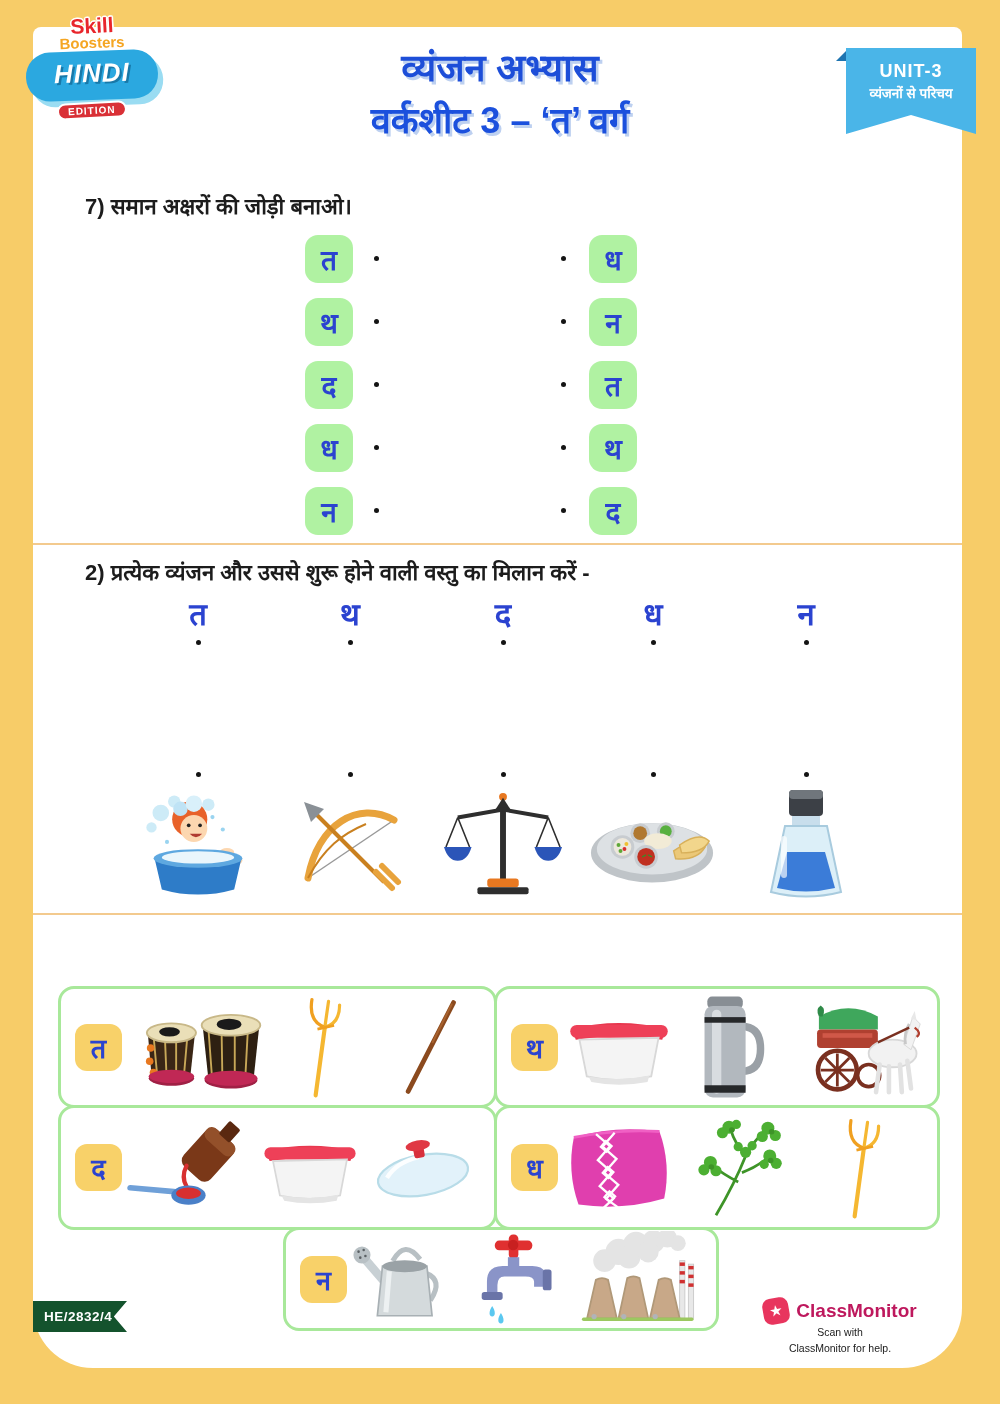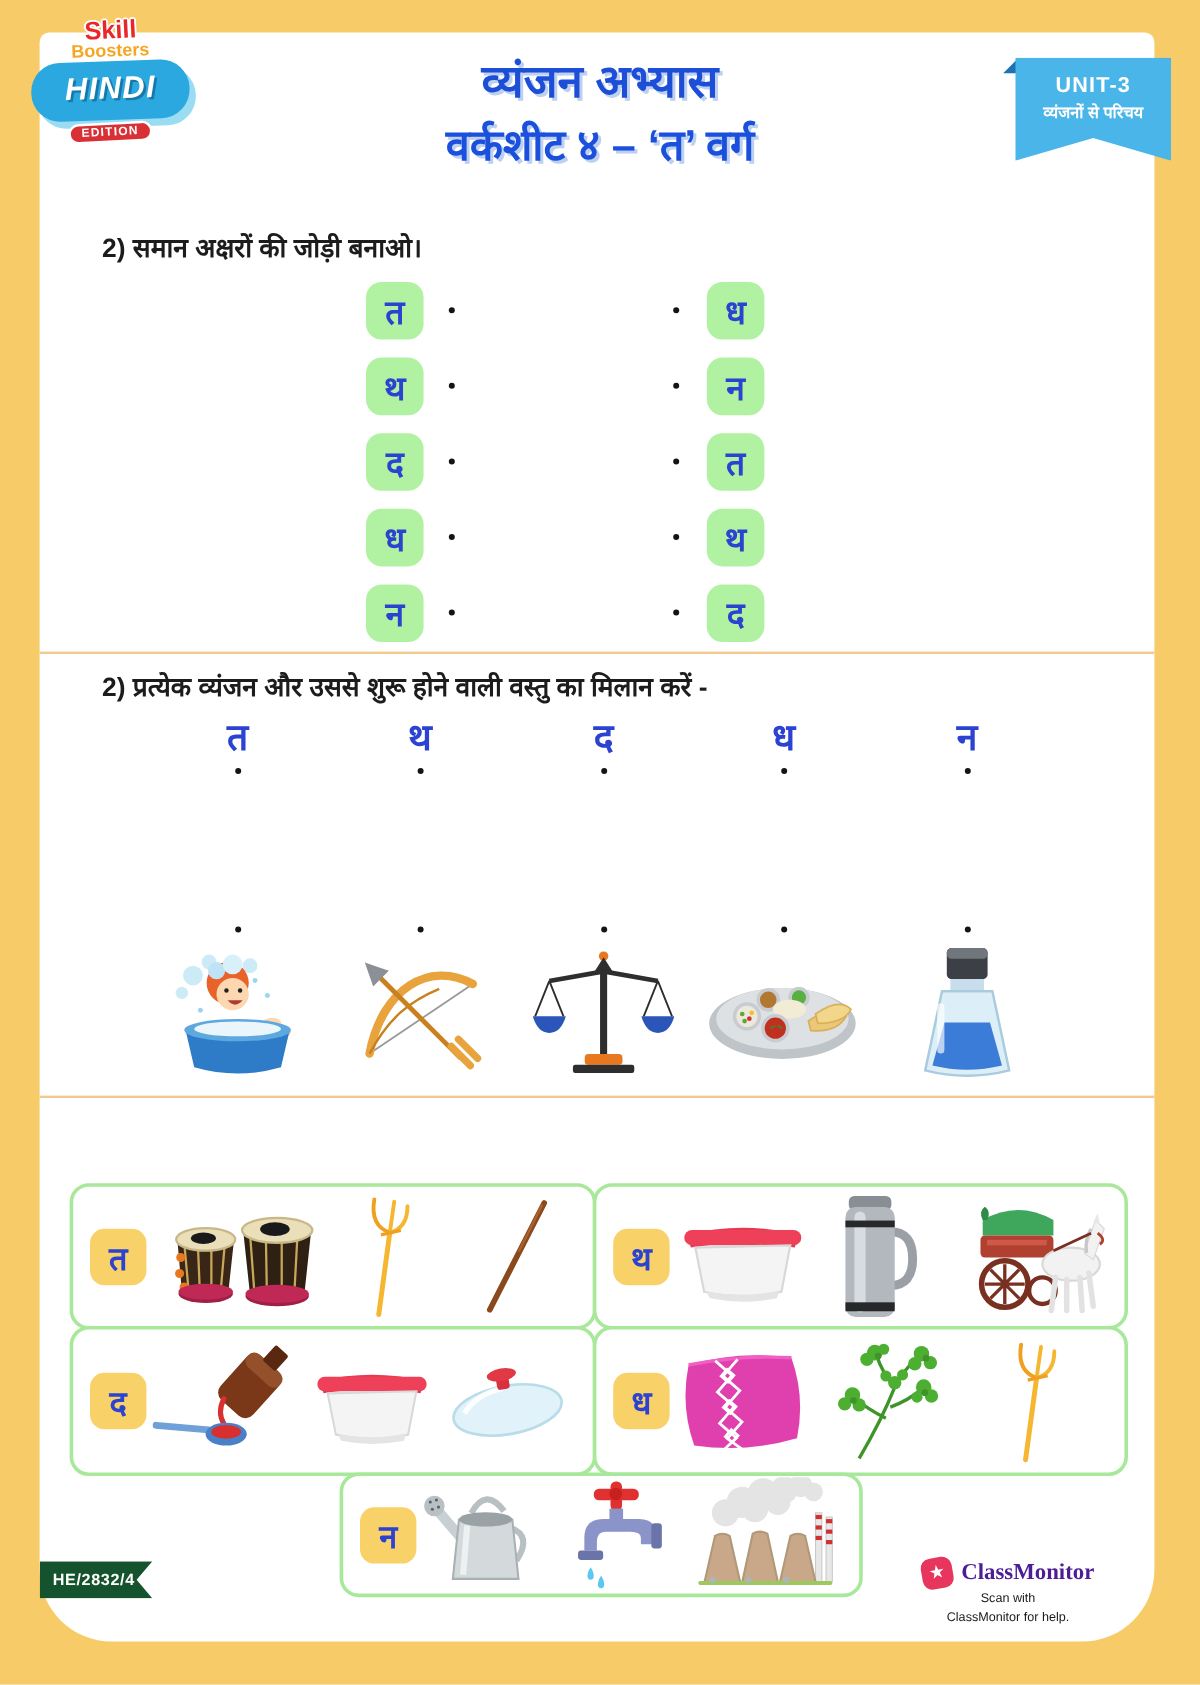--- a/index.html
+++ b/index.html
@@ -42,21 +42,21 @@
   
   .cell { position:absolute; background:#fff; border:3px solid #A8E89A; border-radius:16px; display:flex; align-items:center; padding:0 14px; }
   .ybox { width:47px; height:47px; background:#F8D169; border-radius:12px; flex:0 0 auto; display:flex; align-items:center; justify-content:center; font-size:27px; font-weight:800; color:#2B43D0; }
   .imgslot { flex:1; display:flex; align-items:center; justify-content:center; }
 
   
   .code-ribbon { position:absolute; left:33px; top:1301px; width:94px; height:31px; background:#14532d; clip-path:polygon(0 0,100% 0,86% 50%,100% 100%,0 100%); color:#fff; font-size:13.5px; font-weight:800; line-height:31px; padding-left:11px; letter-spacing:0.5px; }
   .cm { position:absolute; left:740px; top:1298px; width:200px; text-align:center; }
   .cm-row { display:flex; align-items:center; justify-content:center; gap:7px; }
   .cm-icon { width:26px; height:26px; background:#E8355E; border-radius:8px; color:#fff; font-size:15px; line-height:26px; transform:rotate(-10deg); text-align:center; }
-  .cm-name { font-size:19px; font-weight:800; color:#4c1d95;font-family:Liberation Serif, serif; }
+  .cm-name { font-size:19px; font-weight:800; color:#be185d; }
   .cm-sub { font-size:10.5px; color:#1a1a1a; line-height:1.4; margin-top:1px; }
 </style>
 </head>
 <body>
 
 <div class="page">
   <div class="sheet"></div>
 
   <div class="logo">
     <div class="logo-skill outline-w">Skill</div>
@@ -67,23 +67,23 @@
 
   <div class="unit-badge">
     <div class="unit-fold"></div>
     <div class="unit-flag">
       <div class="ub1">UNIT-3</div>
       <div class="ub2">व्यंजनों से परिचय</div>
     </div>
   </div>
 
   <div class="title1">व्यंजन अभ्यास</div>
-  <div class="title2">वर्कशीट ४ – ‘त’  वर्ग</div>
-
-  <div class="heading" style="top:190px;">2) समान अक्षरों की जोड़ी बनाओ।</div>
+  <div class="title2">वर्कशीट 3 – ‘त’  वर्ग</div>
+
+  <div class="heading" style="top:190px;">7) समान अक्षरों की जोड़ी बनाओ।</div>
 
   <div class="gbox" style="left:305px;top:235px;">त</div>
   <div class="gbox" style="left:305px;top:298px;">थ</div>
   <div class="gbox" style="left:305px;top:361px;">द</div>
   <div class="gbox" style="left:305px;top:424px;">ध</div>
   <div class="gbox" style="left:305px;top:487px;">न</div>
 
   <div class="dot" style="left:374px;top:256px;"></div>
   <div class="dot" style="left:374px;top:319px;"></div>
   <div class="dot" style="left:374px;top:382px;"></div>

